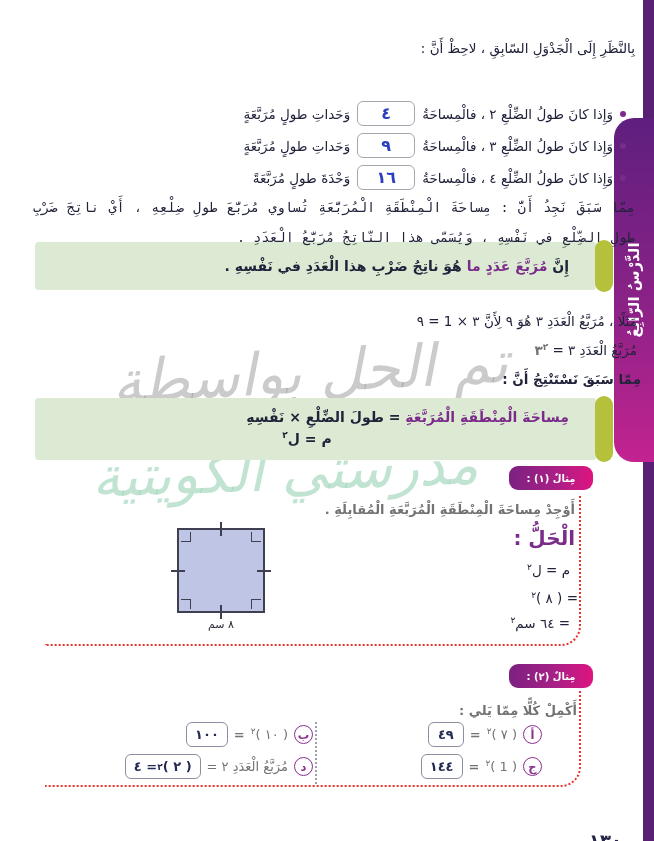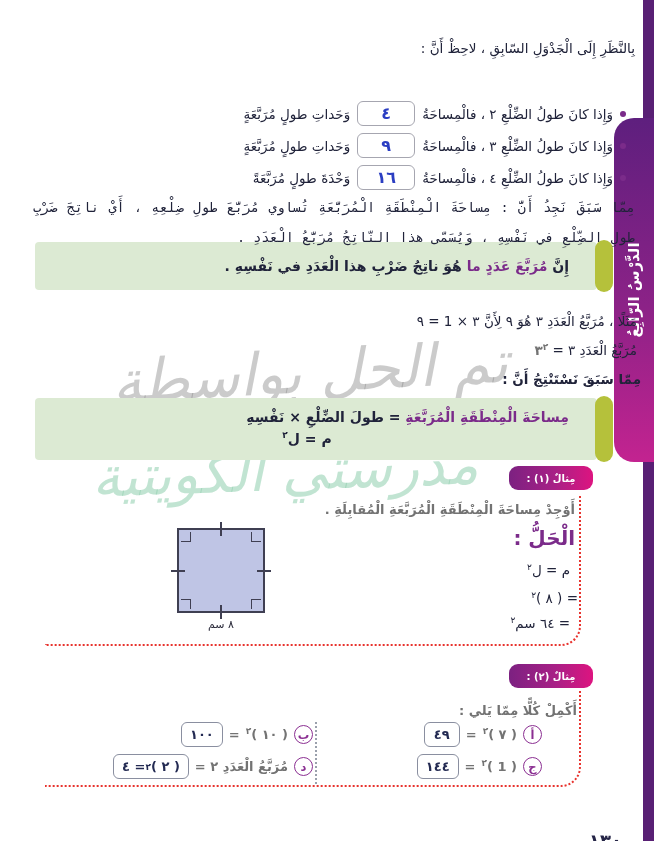--- a/index.html
+++ b/index.html
@@ -74,21 +74,21 @@
   .circle-letter {
     width:19px; height:19px; border:1.6px solid #8b2f92; border-radius:50%;
     display:flex; align-items:center; justify-content:center;
     color:#8b2f92; font-weight:bold; font-size:11.5px; flex:0 0 auto; background:#fff;
   }
   .answer-box {
     min-width:36px; height:25px; padding:0 8px; border:1.4px solid #8a8fa0; border-radius:6px; background:#fff;
     display:flex; align-items:center; justify-content:center;
     color:#232a52; font-weight:bold; font-size:13px; white-space:nowrap;
   }
-  .expr { font-weight:bold; white-space:nowrap; }
+  .expr { font-weight:normal; white-space:nowrap; }
   .page-num { position:absolute; top:830px; right:32px; font-size:18px; font-weight:bold; color:#252547; z-index:2; }
 </style>
 </head>
 <body>
 
 <div class="page">
 
   <div class="wm wm1">تم الحل بواسطة</div>
   <div class="wm wm2">مدرستي الكويتية</div>
 

